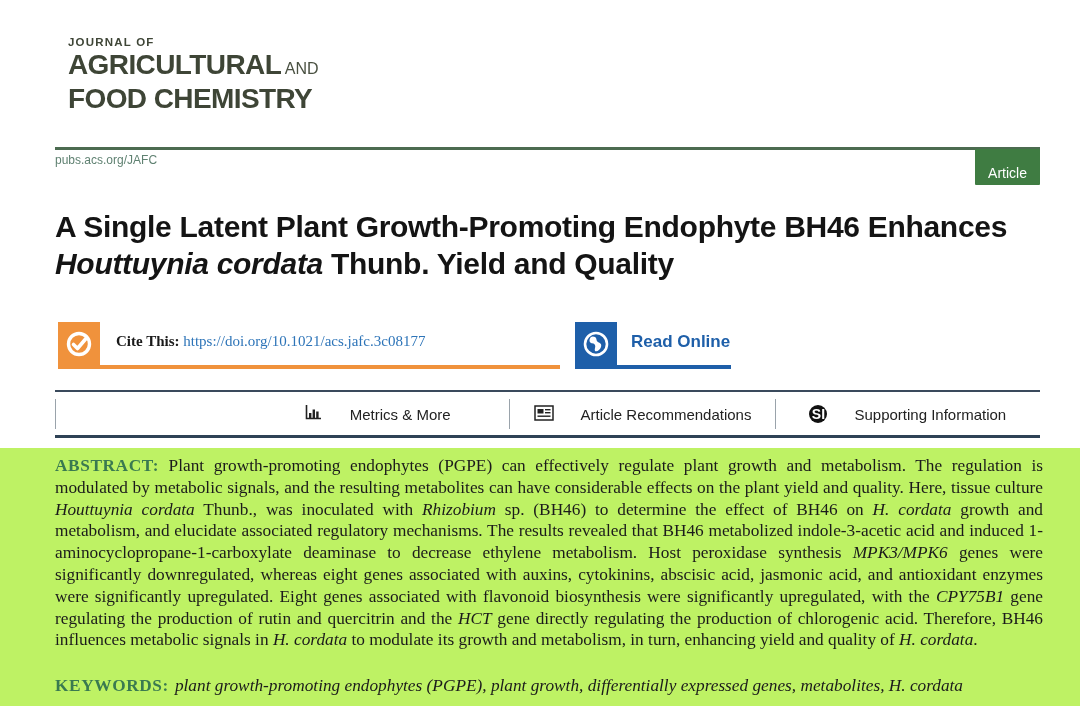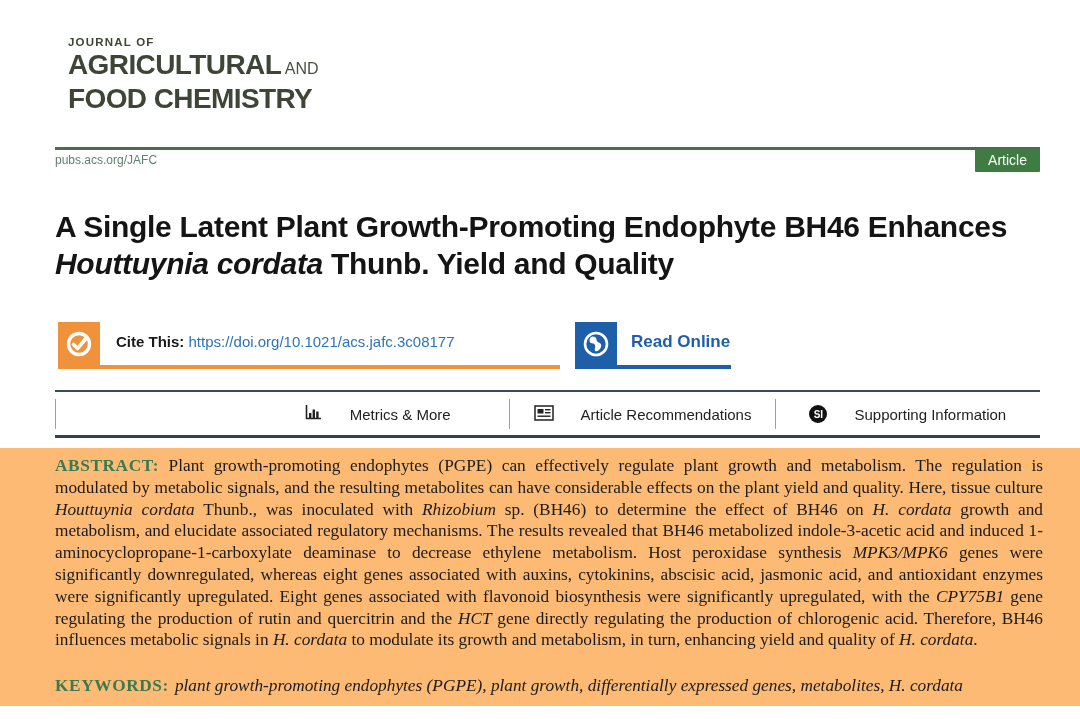--- a/index.html
+++ b/index.html
@@ -11,60 +11,60 @@
   .masthead { position:absolute; left:68px; top:36px; color:#3E4536; }
   .masthead .journal-of { font-size:11.5px; font-weight:bold; letter-spacing:1.2px; margin-bottom:2px; }
   .masthead .line1 { font-size:28px; font-weight:bold; letter-spacing:-0.6px; line-height:30px; }
   .masthead .line1 .and { font-size:16px; font-weight:normal; color:#4a5142; letter-spacing:0; }
   .masthead .line2 { font-size:28px; font-weight:bold; letter-spacing:-0.6px; line-height:30px; }
 
   
   .top-rule { position:absolute; left:55px; top:147px; width:985px; height:3px; background:#4C6B50; }
   .url-text { position:absolute; left:55px; top:153px; font-size:12px; color:#5F8171; }
   .article-badge { position:absolute; right:40px; top:149px; background:#3F7C42; color:#fff;
-                   font-size:14px; padding:3px 13px 4px; border-radius:1px; }
+                   font-size:14px; padding:16px 13px 4px; border-radius:1px; }
 
   
   .title { position:absolute; left:55px; top:208px; width:990px; font-size:30px; line-height:37px;
            font-weight:bold; color:#141414; letter-spacing:-0.3px; }
   .title .it { font-style:italic; }
 
   
   .authors { position:absolute; left:55px; top:281px; font-family:"Liberation Serif", serif;
              font-size:19px; color:#1c1c1c; }
   .authors .star { color:#5e93d1; }
 
   
   .cite-block { position:absolute; left:58px; top:322px; width:502px; }
   .cite-iconbox { position:absolute; left:0; top:0; width:42px; height:43px; background:#F0923C;
                   display:flex; align-items:center; justify-content:center; }
   .cite-underline { position:absolute; left:0; top:43px; width:502px; height:4px; background:#F0923C; }
-  .cite-text { position:absolute; left:58px; top:11px; font-size:15px; color:#1a1a1a; font-weight:bold; white-space:nowrap; }
+  .cite-text { position:absolute; left:58px; top:11px; font-size:15px; color:#1a1a1a; font-weight:bold; white-space:nowrap;font-family:Liberation Serif, serif; }
   .cite-doi { font-weight:normal; color:#2D74B8; }
   .read-block { position:absolute; left:575px; top:322px; width:156px; }
   .read-iconbox { position:absolute; left:0; top:0; width:42px; height:43px; background:#1E5FA9;
                   display:flex; align-items:center; justify-content:center; }
   .read-underline { position:absolute; left:0; top:43px; width:156px; height:4px; background:#1E5FA9; }
   .read-label { position:absolute; left:56px; top:10px; font-size:17px; font-weight:bold; color:#1E5FA9; white-space:nowrap; }
 
   
   .access-topline { position:absolute; left:55px; top:390px; width:985px; height:2px; background:#3A4A5C; }
   .access-bottomline { position:absolute; left:55px; top:435px; width:985px; height:3px; background:#2F4256; }
   .access-bar { position:absolute; left:55px; top:394px; width:985px; height:40px;
                 display:flex; align-items:center; }
   .access-word { font-size:27px; color:#6BA5CD; letter-spacing:0.5px; font-stretch:condensed; }
   .vdivider { width:1px; height:30px; background:#9aa3ab; margin:0 0; }
   .access-item { display:flex; align-items:center; gap:27px; font-size:15px; color:#222; }
   .access-bar .seg1 { width:190px; display:flex; align-items:center; justify-content:space-between; }
   .access-bar .seg { flex:1; display:flex; align-items:center; justify-content:center; }
-  .si-circle { width:18px; height:18px; border-radius:50%; background:#111; color:#fff; font-size:10px;
+  .si-circle { width:18px; height:18px; border-radius:50%; background:#111; color:#fff; font-size:14px;
                font-weight:bold; display:flex; align-items:center; justify-content:center; }
 
   
-  .gray-section { position:absolute; left:0; top:448px; width:1080px; height:258px; background:#fdba74; }
+  .gray-section { position:absolute; left:0; top:448px; width:1080px; height:258px; background:#bef264; }
   .abstract { position:absolute; left:55px; top:7px; width:988px; font-family:"Liberation Serif", serif;
               font-size:17.3px; line-height:21.8px; color:#1b1b1b; text-align:justify; }
   .abstract .label, .keywords .label { color:#3A7A50; font-weight:bold; letter-spacing:0.6px; }
   .abstract .it, .keywords .kw-text { font-style:italic; }
   .keywords { position:absolute; left:55px; top:228px; width:988px; font-family:"Liberation Serif", serif;
               font-size:17.3px; color:#1b1b1b; }
   .keywords .kw-text { margin-left:6px; }
 </style>
 </head>
 <body>

